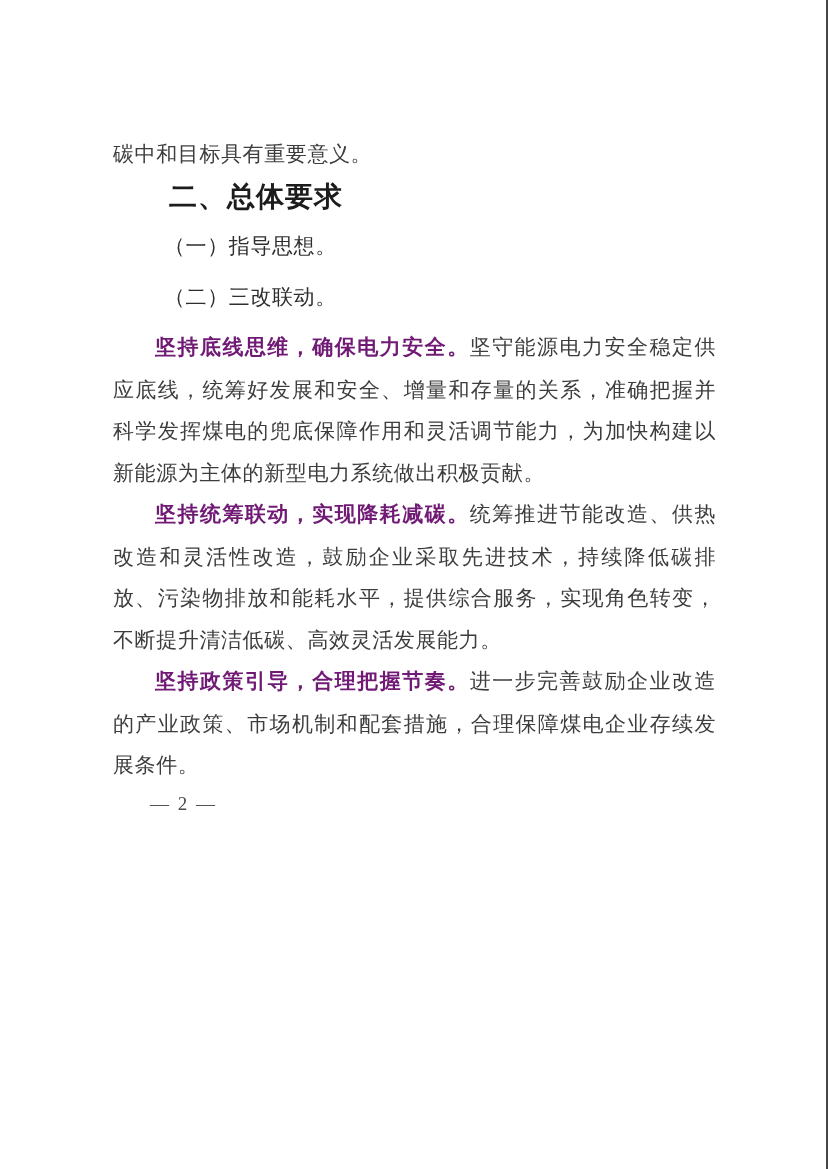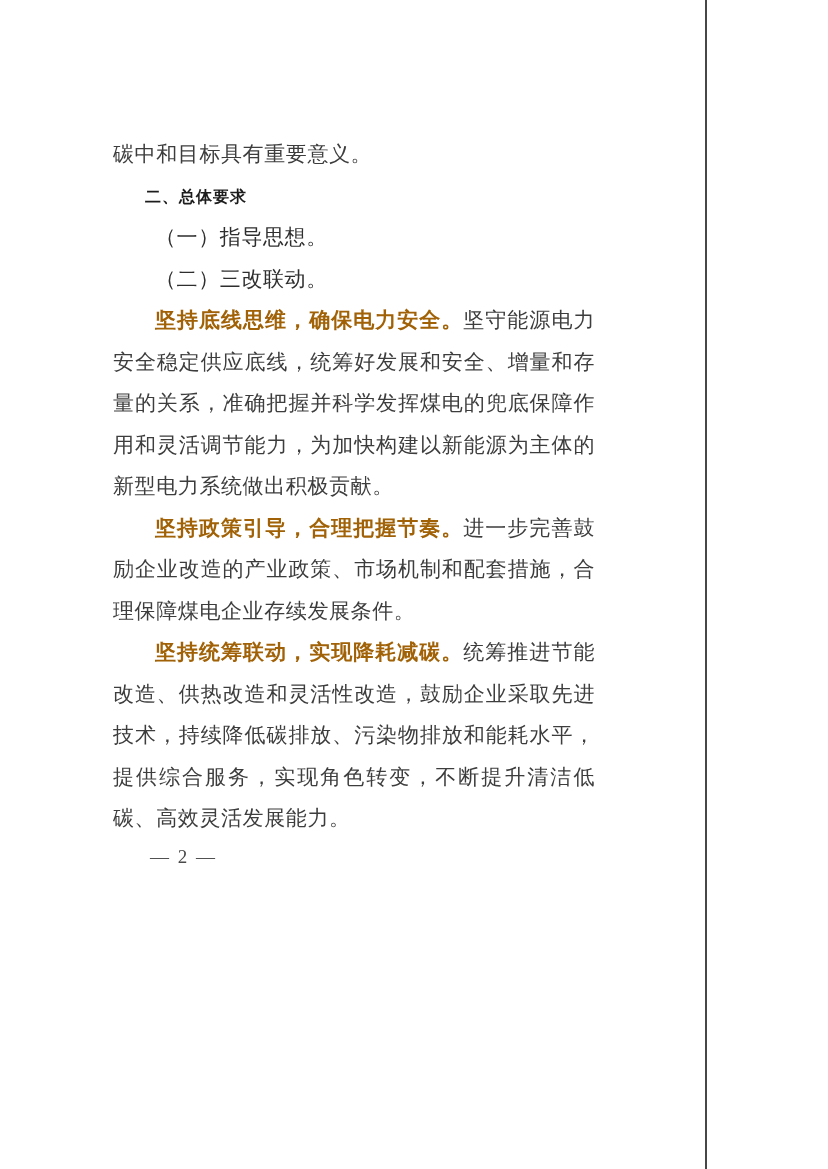--- a/index.html
+++ b/index.html
@@ -2,21 +2,21 @@
 <html><head>
 <meta charset="utf-8">
 <style>
   html, body {
     margin: 0;
     padding: 0;
     background: #ffffff;
   }
   .page {
     position: relative;
-    width: 707px;
+    width: 828px;
     height: 1169px;
     background: #ffffff;
     overflow: hidden;
     font-family: "Liberation Serif", "DejaVu Serif", serif;
   }
   .content {
     position: absolute;
     left: 113px;
     right: 112px;
     top: 134px;
@@ -33,38 +33,38 @@
     word-break: break-all;
     overflow-wrap: anywhere;
   }
   .no-indent {
     text-indent: 0;
   }
   .section-heading {
     margin: 0;
     font-family: "Liberation Sans", "DejaVu Sans", sans-serif;
     font-weight: bold;
-    font-size: 16px;
+    font-size: 28px;
     line-height: 41.5px;
     color: #1c1c1c;
     text-indent: 2em;
     letter-spacing: 1px;
   }
   .sub-heading {
-    margin: 0;
+    margin: 9px;
     font-size: 21px;
     line-height: 41.5px;
     color: #2e2e2e;
     text-indent: 2em;
     letter-spacing: 0.6px;
   }
   .lead {
-    font-family: Liberation Serif, serif;
+    font-family: Liberation Mono, monospace;
     font-weight: bold;
-    color: #a16207;
+    color: #701a75;
   }
   .page-number {
     margin-top: 5px;
     margin-left: 37px;
     font-size: 19px;
     line-height: 24px;
     color: #4a4a4a;
     letter-spacing: 2px;
   }
   .right-edge-line {
@@ -86,21 +86,21 @@
 
     <h2 class="section-heading">二、总体要求</h2>
 
     <p class="sub-heading">（一）指导思想。</p>
 
 
     <p class="sub-heading">（二）三改联动。</p>
 
     <p class="body-text"><strong class="lead">坚持底线思维，确保电力安全。</strong><span>坚守能源电力安全稳定供应底线，统筹好发展和安全、增量和存量的关系，准确把握并科学发挥煤电的兜底保障作用和灵活调节能力，为加快构建以新能源为主体的新型电力系统做出积极贡献。</span></p>
 
+    <p class="body-text"><strong class="lead">坚持统筹联动，实现降耗减碳。</strong><span>统筹推进节能改造、供热改造和灵活性改造，鼓励企业采取先进技术，持续降低碳排放、污染物排放和能耗水平，提供综合服务，实现角色转变，不断提升清洁低碳、高效灵活发展能力。</span></p>
+
     <p class="body-text"><strong class="lead">坚持政策引导，合理把握节奏。</strong><span>进一步完善鼓励企业改造的产业政策、市场机制和配套措施，合理保障煤电企业存续发展条件。</span></p>
-
-    <p class="body-text"><strong class="lead">坚持统筹联动，实现降耗减碳。</strong><span>统筹推进节能改造、供热改造和灵活性改造，鼓励企业采取先进技术，持续降低碳排放、污染物排放和能耗水平，提供综合服务，实现角色转变，不断提升清洁低碳、高效灵活发展能力。</span></p>
 
     <div class="page-number">— 2 —</div>
   </div>
 
   <div class="right-edge-line"></div>
 </div>
 
 </body></html>

